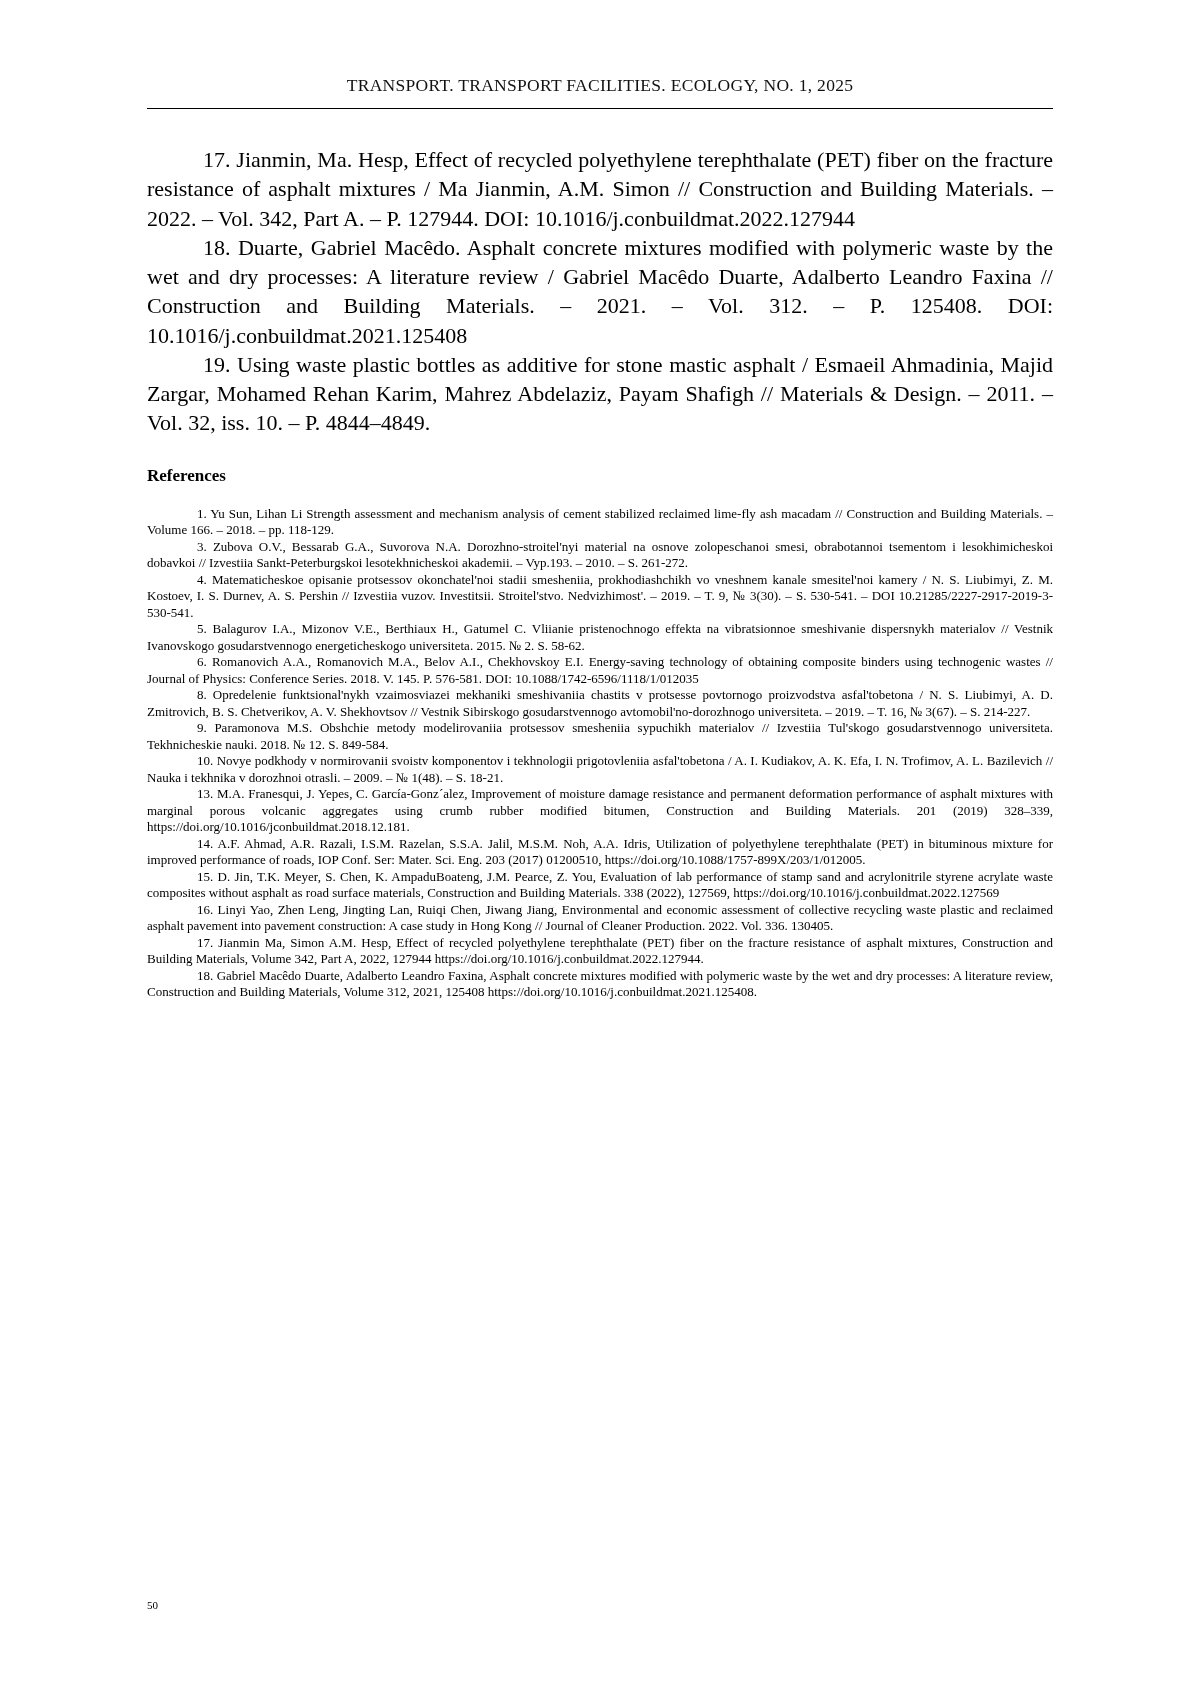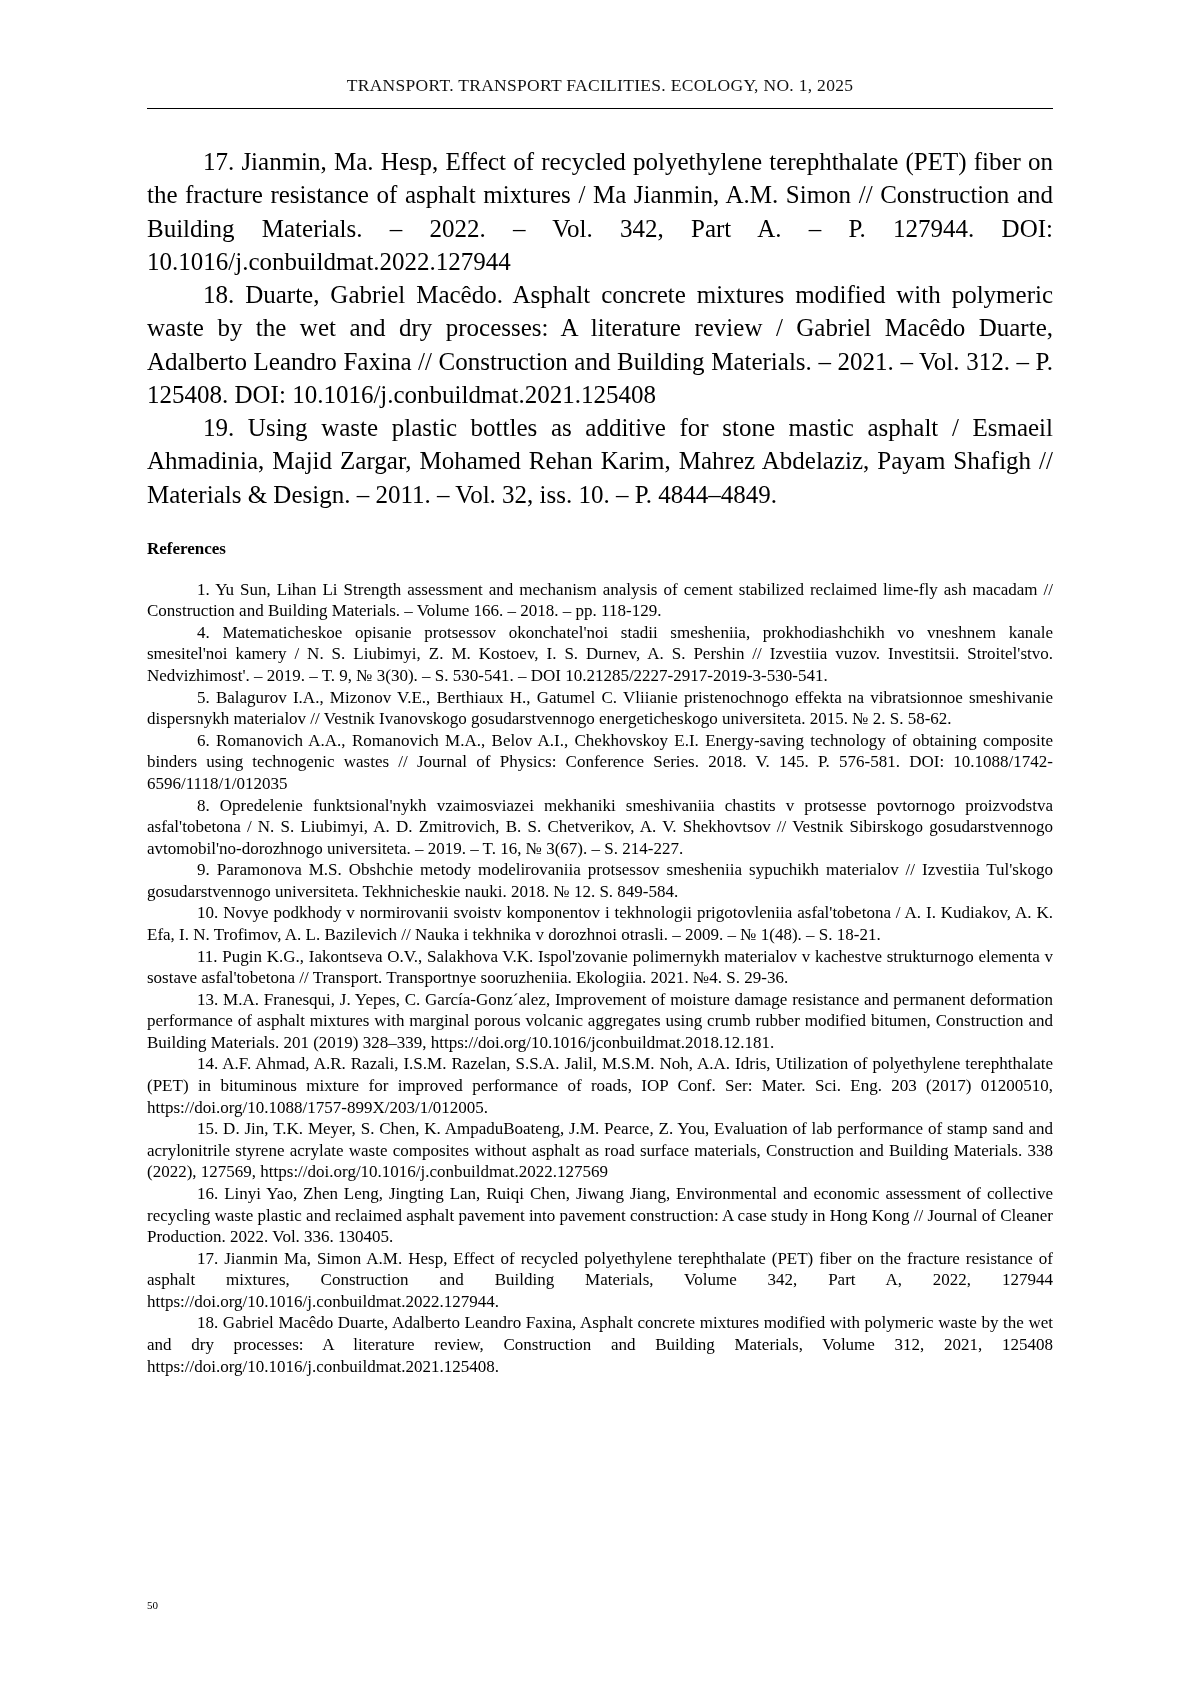--- a/index.html
+++ b/index.html
@@ -33,34 +33,34 @@
     border: none;
     border-top: 1.6px solid #000000;
   }
   .content {
     width: 906px;
     margin: 0 auto;
     padding-top: 36px;
   }
   .intro {
     margin: 0;
-    font-size: 25px;
+    font-size: 22px;
     line-height: 1.33;
     text-align: justify;
     text-indent: 56px;
   }
   .references-heading {
     margin: 28px 0 20px 0;
     text-align: left;
     font-size: 17px;
     font-weight: bold;
   }
   .ref {
     margin: 0;
-    font-size: 17px;
+    font-size: 13px;
     line-height: 1.27;
     text-align: justify;
     text-indent: 50px;
   }
   .page-number {
     position: absolute;
     left: 147px;
     top: 1586px;
     font-size: 11px;
   }
@@ -77,27 +77,27 @@
 
   <main class="content">
 
     <p class="intro">17. Jianmin, Ma. Hesp, Effect of recycled polyethylene terephthalate (PET) fiber on the fracture resistance of asphalt mixtures / Ma Jianmin, A.M. Simon // Construction and Building Materials. – 2022. – Vol. 342, Part A. – P. 127944. DOI: 10.1016/j.conbuildmat.2022.127944</p>
     <p class="intro">18. Duarte, Gabriel Macêdo. Asphalt concrete mixtures modified with polymeric waste by the wet and dry processes: A literature review / Gabriel Macêdo Duarte, Adalberto Leandro Faxina // Construction and Building Materials. – 2021. – Vol. 312. – P. 125408. DOI: 10.1016/j.conbuildmat.2021.125408</p>
     <p class="intro">19. Using waste plastic bottles as additive for stone mastic asphalt / Esmaeil Ahmadinia, Majid Zargar, Mohamed Rehan Karim, Mahrez Abdelaziz, Payam Shafigh // Materials &amp; Design. – 2011. – Vol. 32, iss. 10. – P. 4844–4849.</p>
 
     <h2 class="references-heading">References</h2>
 
     <p class="ref">1. Yu Sun, Lihan Li Strength assessment and mechanism analysis of cement stabilized reclaimed lime-fly ash macadam // Construction and Building Materials. – Volume 166. – 2018. – pp. 118-129.</p>
+    <p class="ref">3. Zubova O.V., Bessarab G.A., Suvorova N.A. Dorozhno-stroitel'nyi material na osnove zolopeschanoi smesi, obrabotannoi tsementom i lesokhimicheskoi dobavkoi // Izvestiia Sankt-Peterburgskoi lesotekhnicheskoi akademii. – Vyp.193. – 2010. – S. 261-272.</p>
     <p class="ref">4. Matematicheskoe opisanie protsessov okonchatel'noi stadii smesheniia, prokhodiashchikh vo vneshnem kanale smesitel'noi kamery / N. S. Liubimyi, Z. M. Kostoev, I. S. Durnev, A. S. Pershin // Izvestiia vuzov. Investitsii. Stroitel'stvo. Nedvizhimost'. – 2019. – T. 9, № 3(30). – S. 530-541. – DOI 10.21285/2227-2917-2019-3-530-541.</p>
     <p class="ref">5. Balagurov I.A., Mizonov V.E., Berthiaux H., Gatumel C. Vliianie pristenochnogo effekta na vibratsionnoe smeshivanie dispersnykh materialov // Vestnik Ivanovskogo gosudarstvennogo energeticheskogo universiteta. 2015. № 2. S. 58-62.</p>
     <p class="ref">6. Romanovich A.A., Romanovich M.A., Belov A.I., Chekhovskoy E.I. Energy-saving technology of obtaining composite binders using technogenic wastes // Journal of Physics: Conference Series. 2018. V. 145. P. 576-581. DOI: 10.1088/1742-6596/1118/1/012035</p>
     <p class="ref">8. Opredelenie funktsional'nykh vzaimosviazei mekhaniki smeshivaniia chastits v protsesse povtornogo proizvodstva asfal'tobetona / N. S. Liubimyi, A. D. Zmitrovich, B. S. Chetverikov, A. V. Shekhovtsov // Vestnik Sibirskogo gosudarstvennogo avtomobil'no-dorozhnogo universiteta. – 2019. – T. 16, № 3(67). – S. 214-227.</p>
     <p class="ref">9. Paramonova M.S. Obshchie metody modelirovaniia protsessov smesheniia sypuchikh materialov // Izvestiia Tul'skogo gosudarstvennogo universiteta. Tekhnicheskie nauki. 2018. № 12. S. 849-584.</p>
     <p class="ref">10. Novye podkhody v normirovanii svoistv komponentov i tekhnologii prigotovleniia asfal'tobetona / A. I. Kudiakov, A. K. Efa, I. N. Trofimov, A. L. Bazilevich // Nauka i tekhnika v dorozhnoi otrasli. – 2009. – № 1(48). – S. 18-21.</p>
-    <p class="ref">11. Pugin K.G., Iakontseva O.V., Salakhova V.K. Ispol'zovanie polimernykh materialov v kachestve strukturnogo elementa v sostave asfal'tobetona // Transport. Transportnye sooruzheniia. Ekologiia. 2021. №4. S. 29-36.</p>
     <p class="ref">13. M.A. Franesqui, J. Yepes, C. García-Gonz´alez, Improvement of moisture damage resistance and permanent deformation performance of asphalt mixtures with marginal porous volcanic aggregates using crumb rubber modified bitumen, Construction and Building Materials. 201 (2019) 328–339, https://doi.org/10.1016/jconbuildmat.2018.12.181.</p>
     <p class="ref">14. A.F. Ahmad, A.R. Razali, I.S.M. Razelan, S.S.A. Jalil, M.S.M. Noh, A.A. Idris, Utilization of polyethylene terephthalate (PET) in bituminous mixture for improved performance of roads, IOP Conf. Ser: Mater. Sci. Eng. 203 (2017) 01200510, https://doi.org/10.1088/1757-899X/203/1/012005.</p>
     <p class="ref">15. D. Jin, T.K. Meyer, S. Chen, K. AmpaduBoateng, J.M. Pearce, Z. You, Evaluation of lab performance of stamp sand and acrylonitrile styrene acrylate waste composites without asphalt as road surface materials, Construction and Building Materials. 338 (2022), 127569, https://doi.org/10.1016/j.conbuildmat.2022.127569</p>
     <p class="ref">16. Linyi Yao, Zhen Leng, Jingting Lan, Ruiqi Chen, Jiwang Jiang, Environmental and economic assessment of collective recycling waste plastic and reclaimed asphalt pavement into pavement construction: A case study in Hong Kong // Journal of Cleaner Production. 2022. Vol. 336. 130405.</p>
     <p class="ref">17. Jianmin Ma, Simon A.M. Hesp, Effect of recycled polyethylene terephthalate (PET) fiber on the fracture resistance of asphalt mixtures, Construction and Building Materials, Volume 342, Part A, 2022, 127944 https://doi.org/10.1016/j.conbuildmat.2022.127944.</p>
     <p class="ref">18. Gabriel Macêdo Duarte, Adalberto Leandro Faxina, Asphalt concrete mixtures modified with polymeric waste by the wet and dry processes: A literature review, Construction and Building Materials, Volume 312, 2021, 125408 https://doi.org/10.1016/j.conbuildmat.2021.125408.</p>
 
   </main>
 
   <div class="page-number">50</div>

